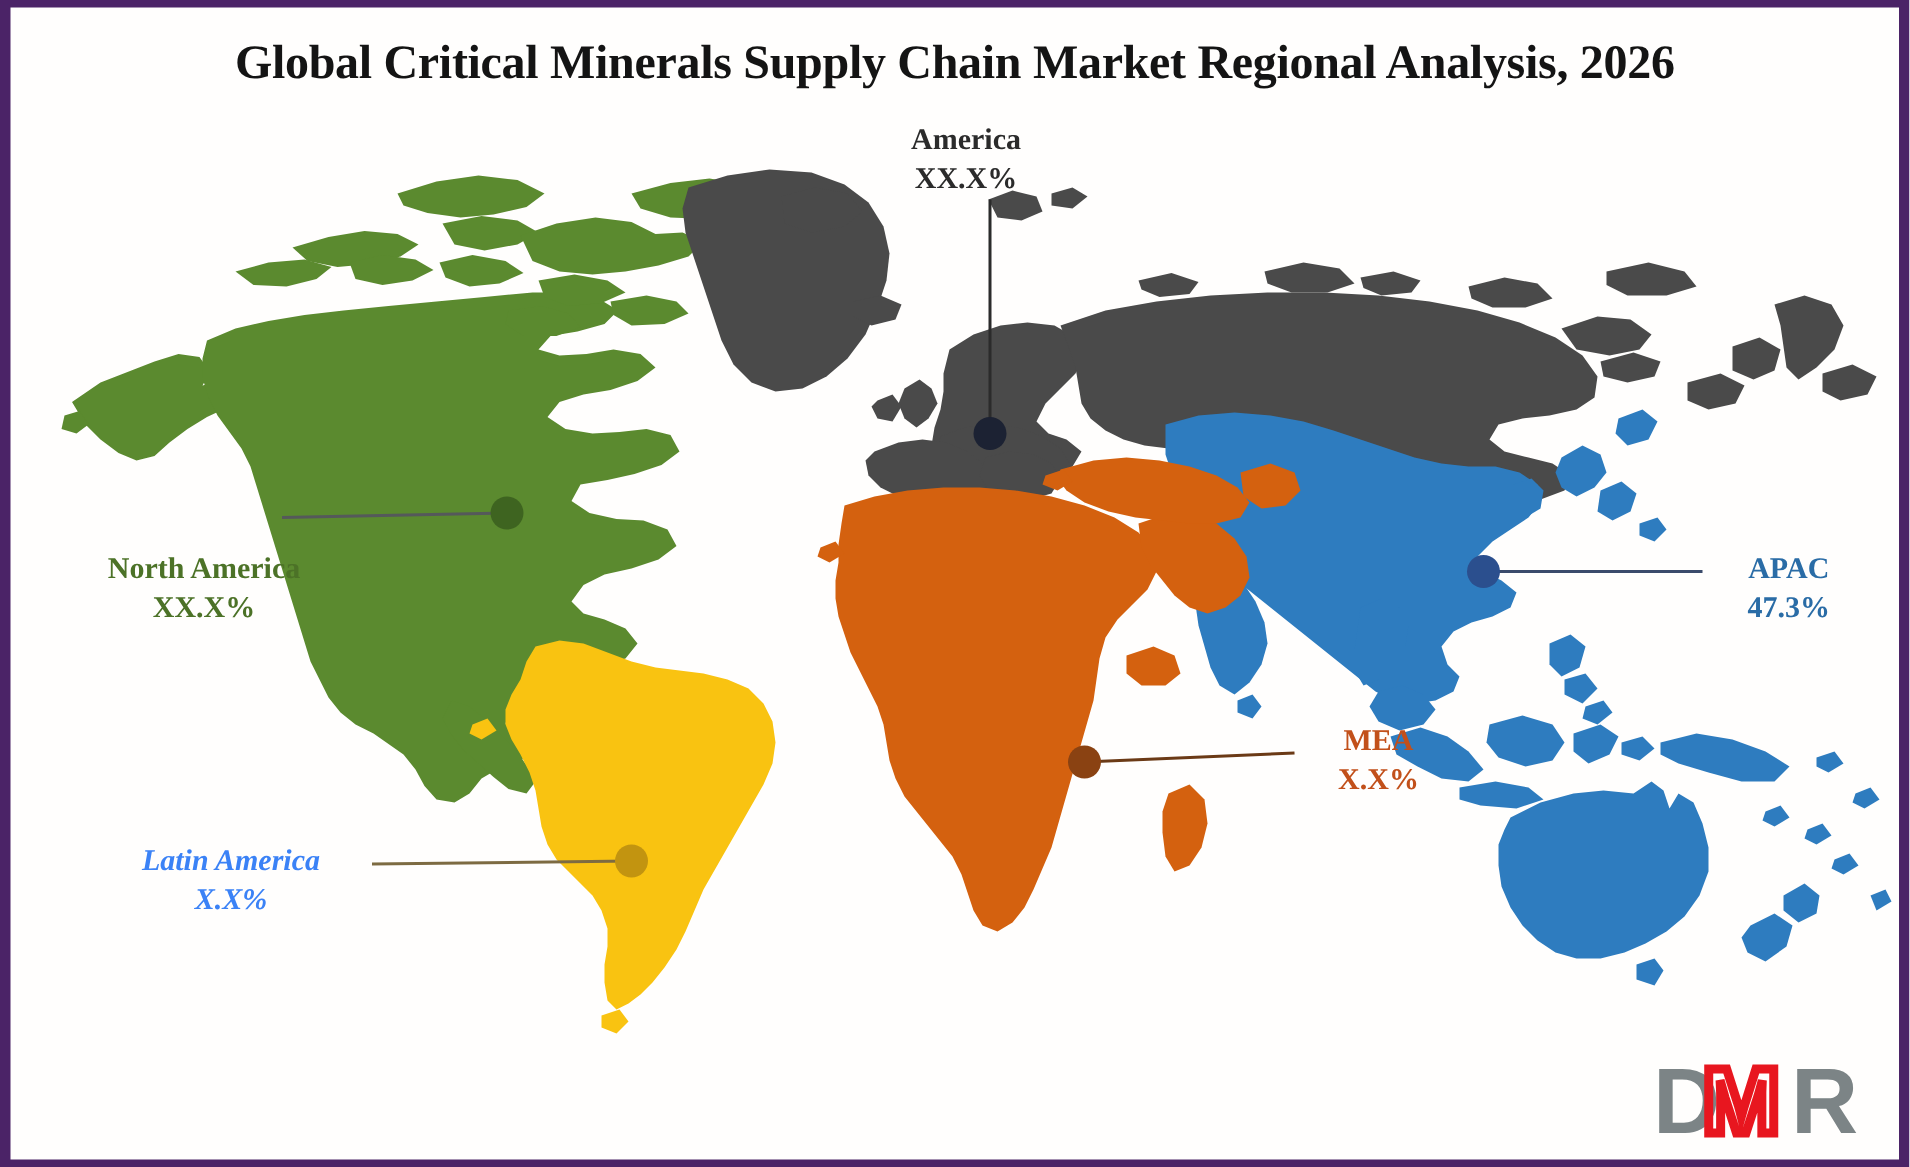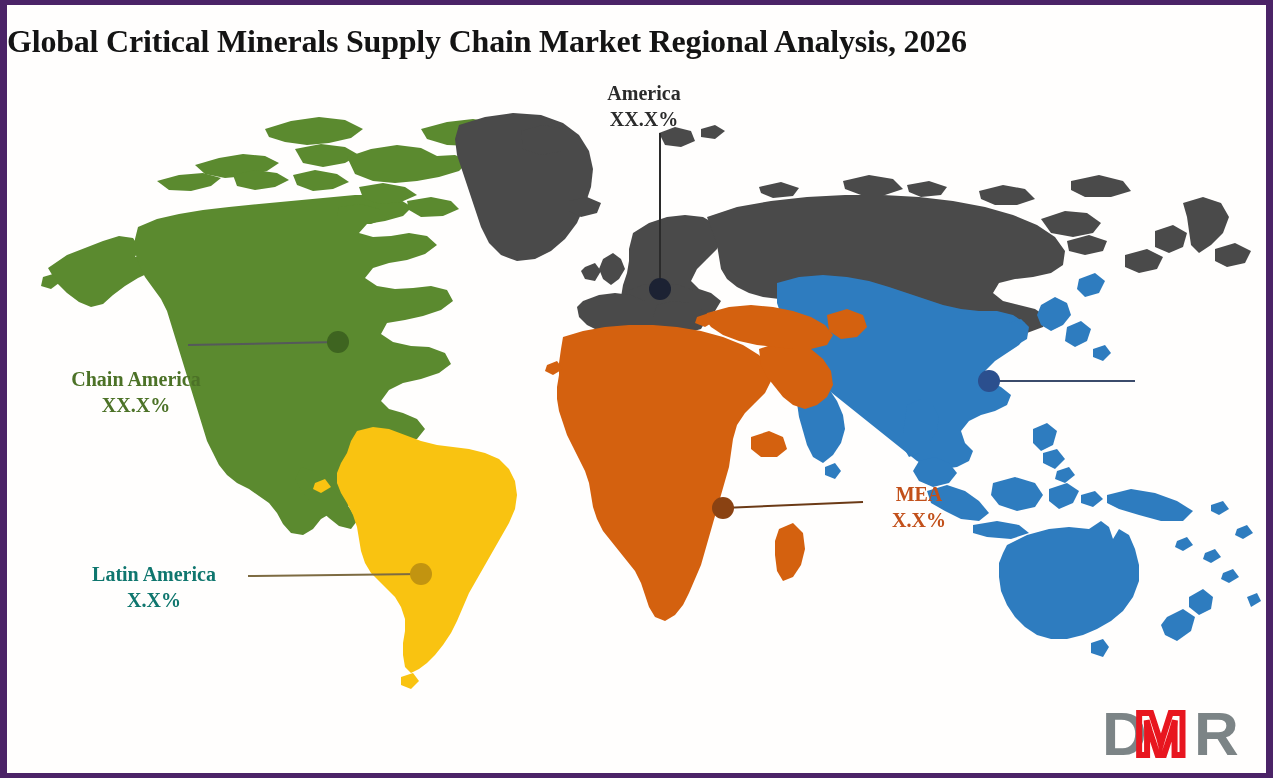--- a/index.html
+++ b/index.html
@@ -9,40 +9,40 @@
     background:#fffefd;
     box-sizing:border-box;
     border-left:7px solid #4b2367;
     border-right:7px solid #4b2367;
     border-top:5px solid #4b2367;
     border-bottom:5px solid #4b2367;
     overflow:hidden;
   }
   #title{
     position:absolute;left:0;top:18px;width:100%;
-    text-align:left;
+    text-align:center;
     font-family:"Liberation Serif",serif;
     font-weight:bold;
     font-size:32px;
     color:#141414;
     letter-spacing:-0.2px;
   }
   .maplayer{position:absolute;left:0;top:0;width:1259px;height:768px;}
   .lbl{
     position:absolute;
     font-family:"Liberation Serif",serif;
     font-weight:bold;
     font-size:20px;
     line-height:1.32;
     text-align:center;
     white-space:nowrap;
   }
   .lbl .pct{display:block;}
   #lbl-na{left:14px;top:361px;width:230px;color:#4c7227;}
-  #lbl-la{left:32px;top:556px;width:230px;color:#0f766e;}
+  #lbl-la{left:32px;top:556px;width:230px;color:#3b82f6;font-style:italic;}
   #lbl-eu{left:538px;top:75px;width:198px;color:#2b2b2b;}
   #lbl-apac{left:1128px;top:361px;width:115px;color:#2a6ca6;}
   #lbl-mea{left:832px;top:476px;width:160px;color:#c2501a;}
   #logo{
     position:absolute;right:14px;bottom:8px;
     width:150px;height:62px;
   }
 </style>
 </head>
 <body>
@@ -250,34 +250,38 @@
     <g>
       <circle cx="331" cy="337" r="11" fill="#3e6420"></circle>
       <circle cx="414" cy="569" r="11" fill="#c29410"></circle>
       <circle cx="653" cy="284" r="11" fill="#1c2233"></circle>
       <circle cx="982" cy="376" r="11" fill="#2b4f8e"></circle>
       <circle cx="716" cy="503" r="11" fill="#8a4212"></circle>
     </g>
   </svg>
 
   <div class="lbl" id="lbl-na">
-    <span>Chain America</span>
+    <span>North America</span>
     <span class="pct">XX.X%</span>
   </div>
 
   <div class="lbl" id="lbl-la">
     <span>Latin America</span>
     <span class="pct">X.X%</span>
   </div>
 
   <div class="lbl" id="lbl-eu">
     <span>America</span>
     <span class="pct">XX.X%</span>
   </div>
 
+  <div class="lbl" id="lbl-apac">
+    <span>APAC</span>
+    <span class="pct">47.3%</span>
+  </div>
 
   <div class="lbl" id="lbl-mea">
     <span>MEA</span>
     <span class="pct">X.X%</span>
   </div>
 
   <svg id="logo" viewBox="0 0 150 62" xmlns="http://www.w3.org/2000/svg">
     <text x="0" y="52" font-family="Liberation Sans, sans-serif" font-size="62" font-weight="bold" fill="#7c8486">D</text>
     <text x="92" y="52" font-family="Liberation Sans, sans-serif" font-size="62" font-weight="bold" fill="#7c8486">R</text>
     <text x="33" y="52" font-family="Liberation Sans, sans-serif" font-size="62" font-weight="bold" fill="none" stroke="#e8161f" stroke-width="6">M</text>

